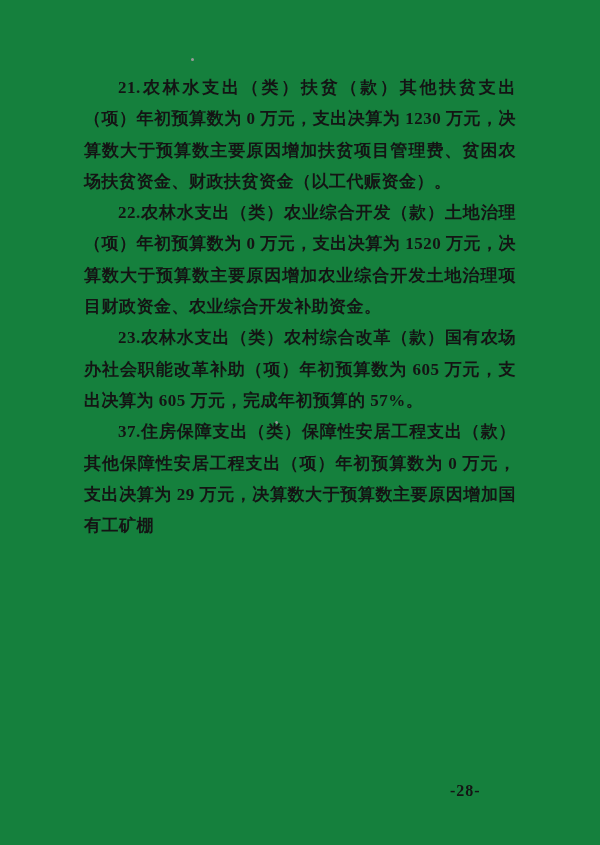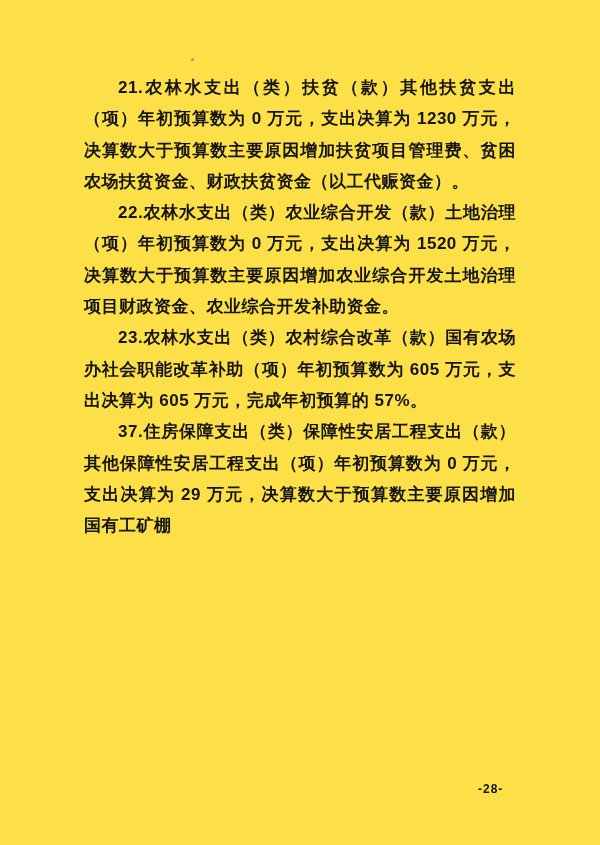--- a/index.html
+++ b/index.html
@@ -4,23 +4,23 @@
 <style>
   html, body {
     margin: 0;
     padding: 0;
     background: #ffffff;
   }
   .page {
     position: relative;
     width: 600px;
     height: 845px;
-    background: #fde047;
+    background: #15803d;
     overflow: hidden;
-    font-family: Liberation Sans, sans-serif;
+    font-family: Liberation Serif, serif;
   }
   .content {
     position: absolute;
     left: 84px;
     top: 72px;
     width: 432px;
     color: #141414;
   }
   .content p {
     margin: 0;
@@ -29,23 +29,23 @@
     font-weight: 700;
     line-height: 31.3px;
     letter-spacing: 0.5px;
     text-align: justify;
     text-justify: inter-character;
     text-indent: 2em;
     word-break: break-all;
   }
   .page-number {
     position: absolute;
-    left: 478px;
+    left: 450px;
     top: 782px;
-    font-size: 12px;
+    font-size: 16px;
     font-weight: 700;
     letter-spacing: 1px;
     color: #141414;
   }
   .speck {
     position: absolute;
     background: #9a9a9a;
     border-radius: 50%;
   }
   .speck-1 { left: 191px; top: 58px; width: 3px; height: 3px; }

